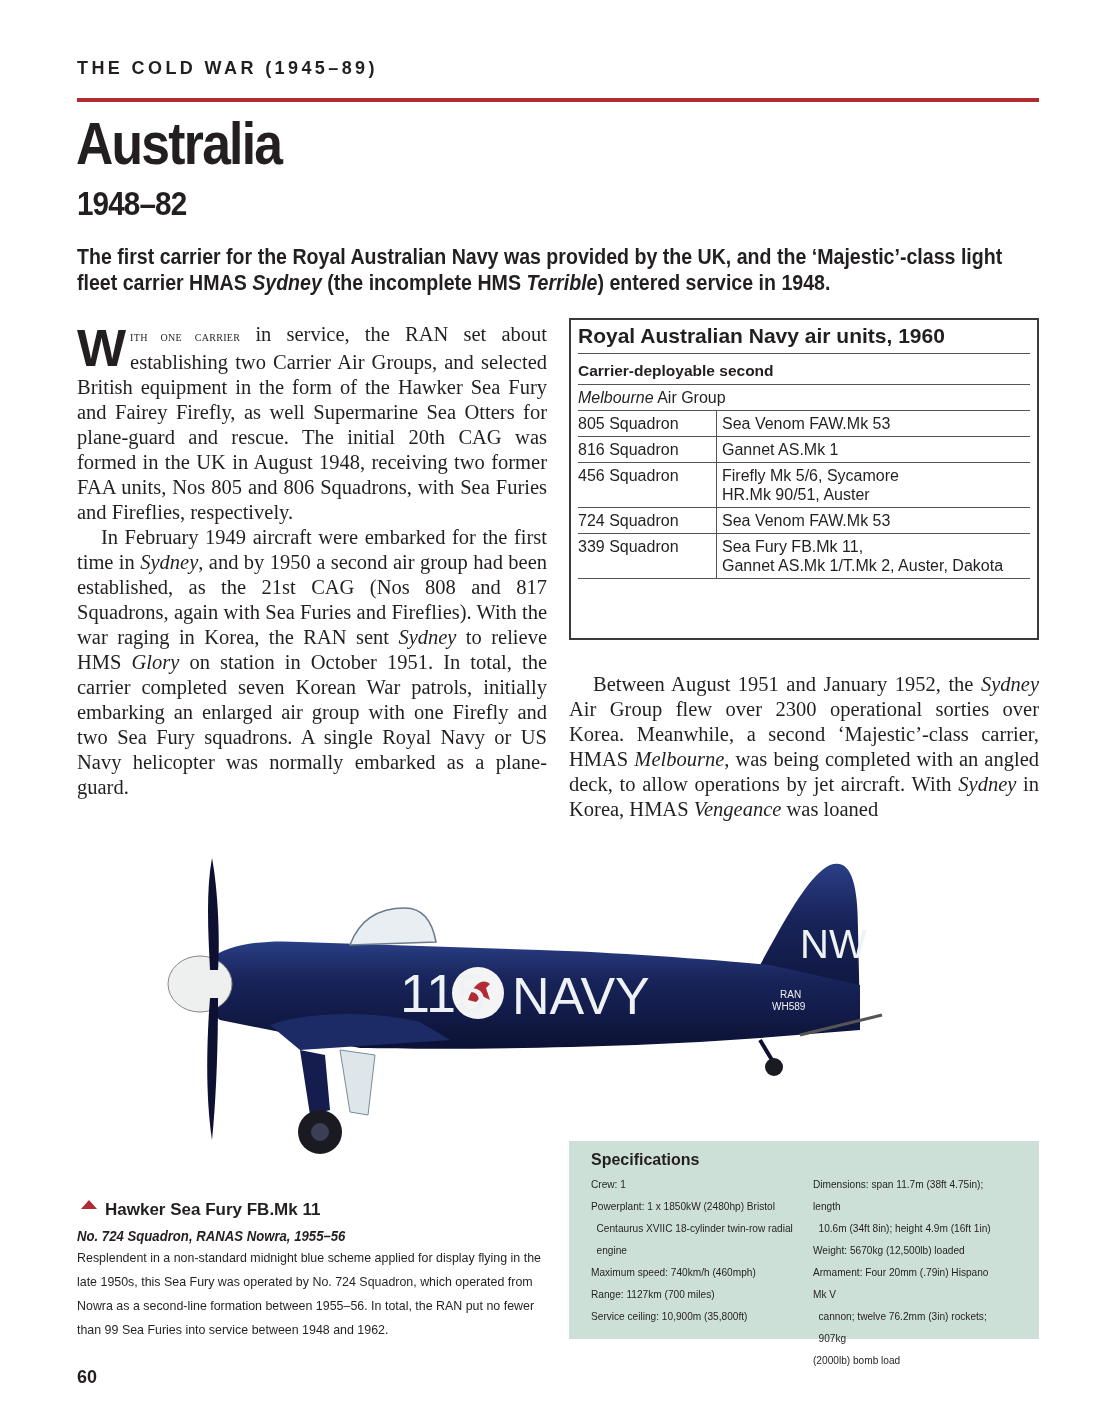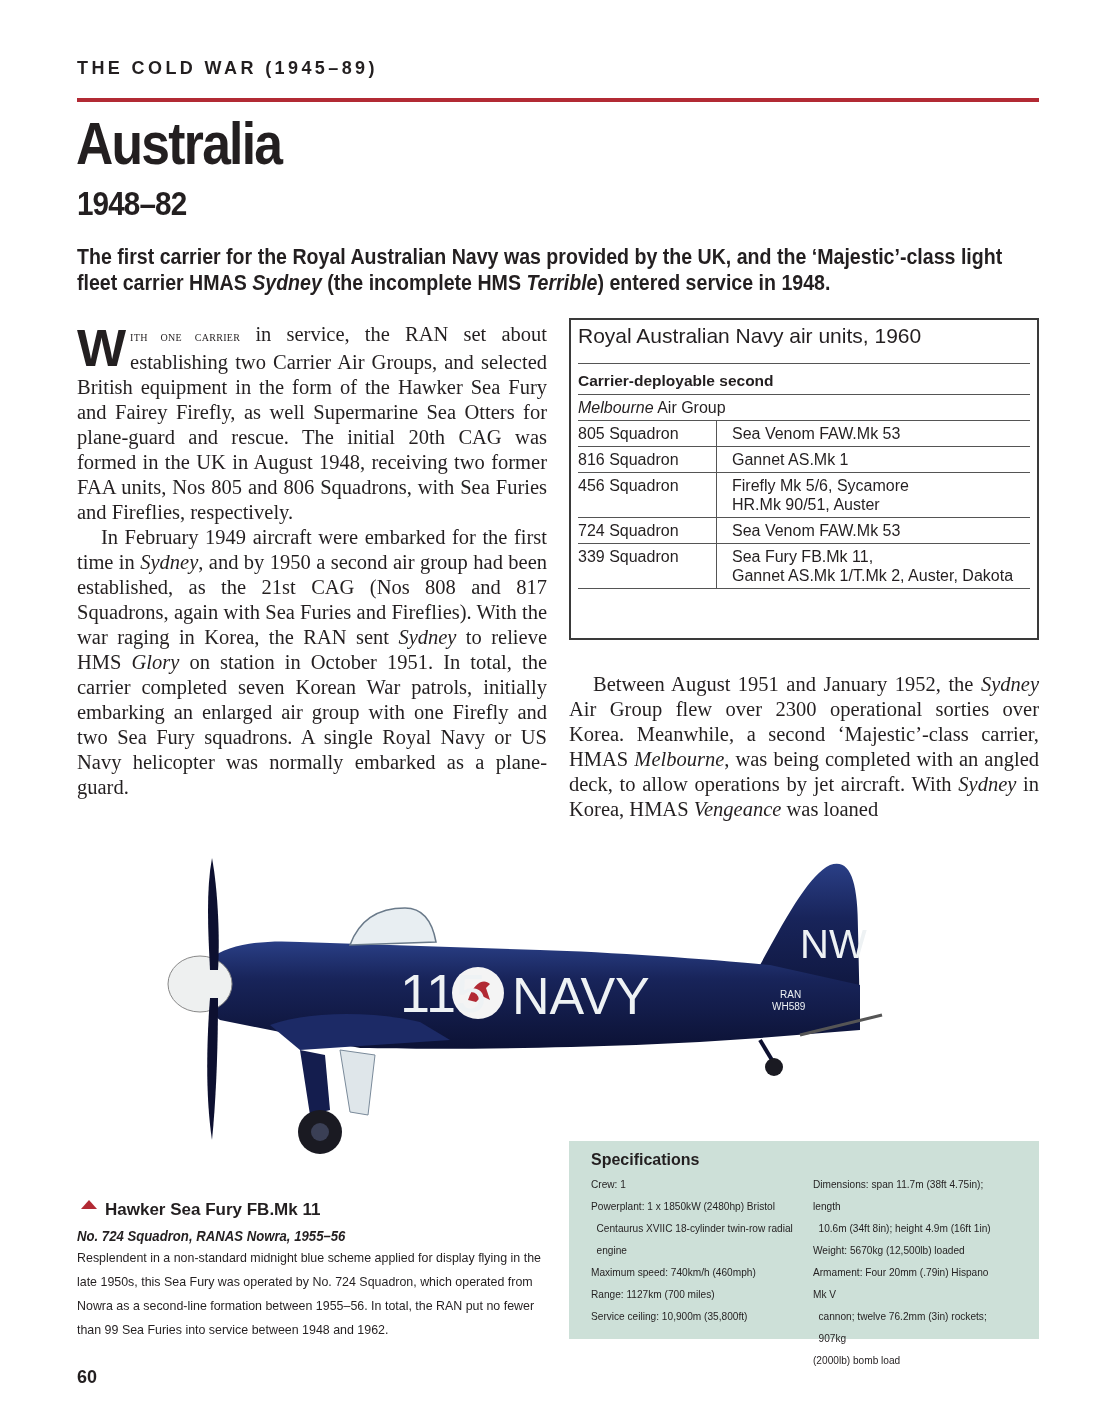--- a/index.html
+++ b/index.html
@@ -18,22 +18,22 @@
   .col-left { left: 77px; top: 322px; width: 470px; }
   .col-right { left: 569px; top: 672px; width: 470px; }
   .col p { margin: 0; }
   .col p.indent { text-indent: 24px; }
   .dropcap { float: left; font-family: "Liberation Sans", sans-serif; font-weight: bold; font-size: 52px; line-height: 44px; margin: 4px 4px 0 0; }
   .smallcaps { font-size: 10px; letter-spacing: 0.3px; }
 
   .unit-table { position: absolute; left: 569px; top: 318px; width: 470px; height: 322px; border: 2px solid #3a3a3a; box-sizing: border-box; padding: 0 7px; }
   .unit-table table { width: 100%; border-collapse: collapse; font-family: "Liberation Sans", sans-serif; font-size: 16px; }
   .unit-table td { border-bottom: 1.5px solid #555; padding: 3px 0 3px 0; vertical-align: top; line-height: 19px; }
-  .unit-table td.c2 { border-left: 1.5px solid #555; padding-left: 15px; }
-  .unit-table .tt { font-size: 21px; font-weight: normal; padding: 4px 0 15px; line-height: 24px; }
+  .unit-table td.c2 { border-left: 1.5px solid #555; padding-left: 5px; }
+  .unit-table .tt { font-size: 21px; font-weight: bold; padding: 4px 0 5px; line-height: 24px; }
   .unit-table .sec { font-weight: bold; font-size: 15.5px; padding: 7px 0 4px; }
   .unit-table i { font-style: italic; }
 
   .aircraft { position: absolute; left: 160px; top: 850px; width: 800px; height: 320px; }
 
   .caption { position: absolute; left: 77px; top: 1200px; width: 480px; }
   .cap-title { font-size: 17px; font-weight: bold; display: flex; }
   .tri { width: 0; height: 0; border-left: 8px solid transparent; border-right: 8px solid transparent; border-bottom: 9px solid #b22a34; margin: 0 8px 0 4px; }
   .cap-sub { font-size: 14px; font-weight: bold; font-style: italic; margin-top: 8px; transform: scaleX(0.94); transform-origin: left top; }
   .cap-body { font-size: 13.5px; line-height: 24px; margin-top: 2px; transform: scaleX(0.92); transform-origin: left top; width: 522px; }

